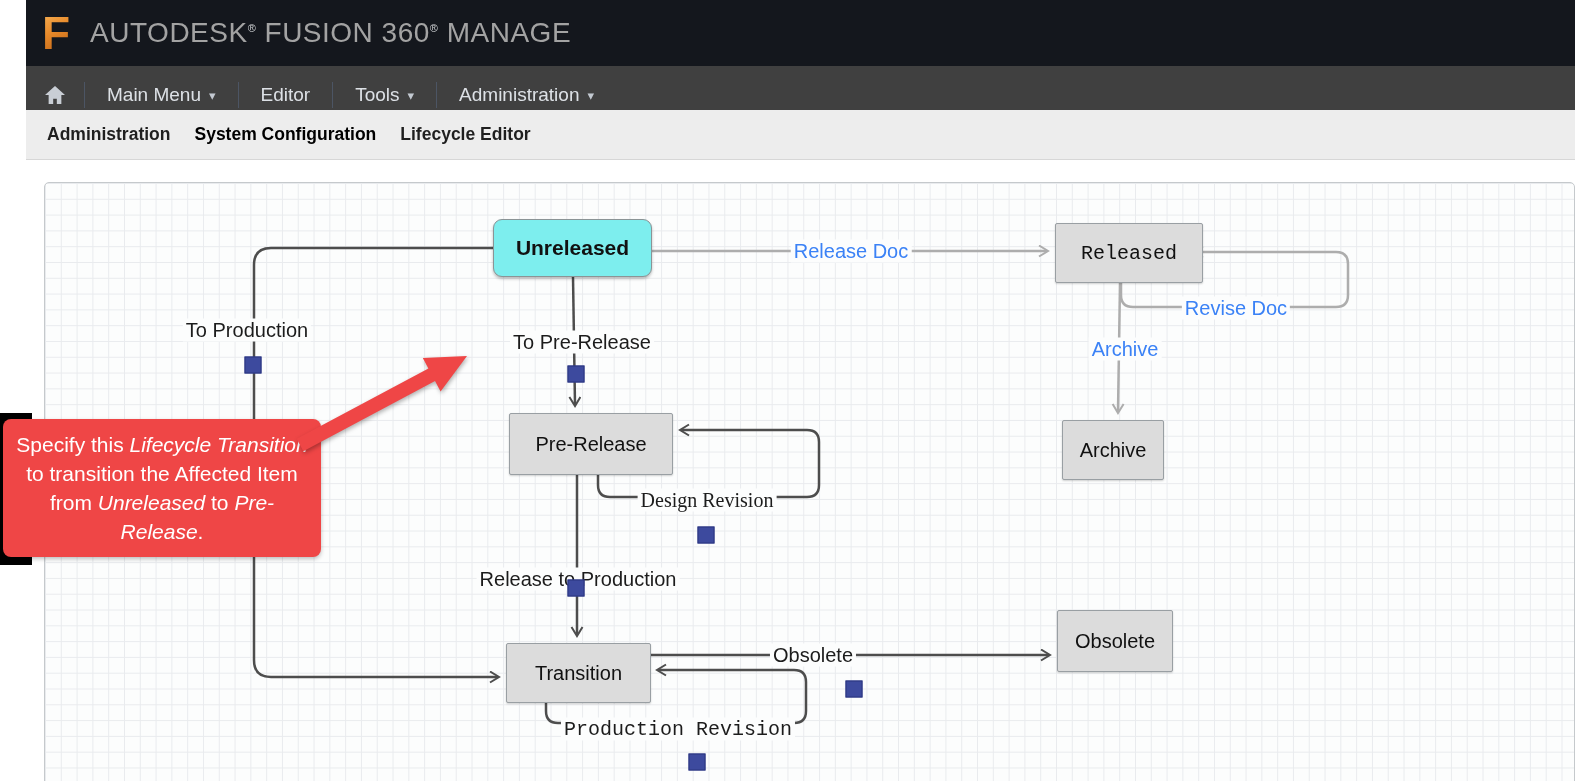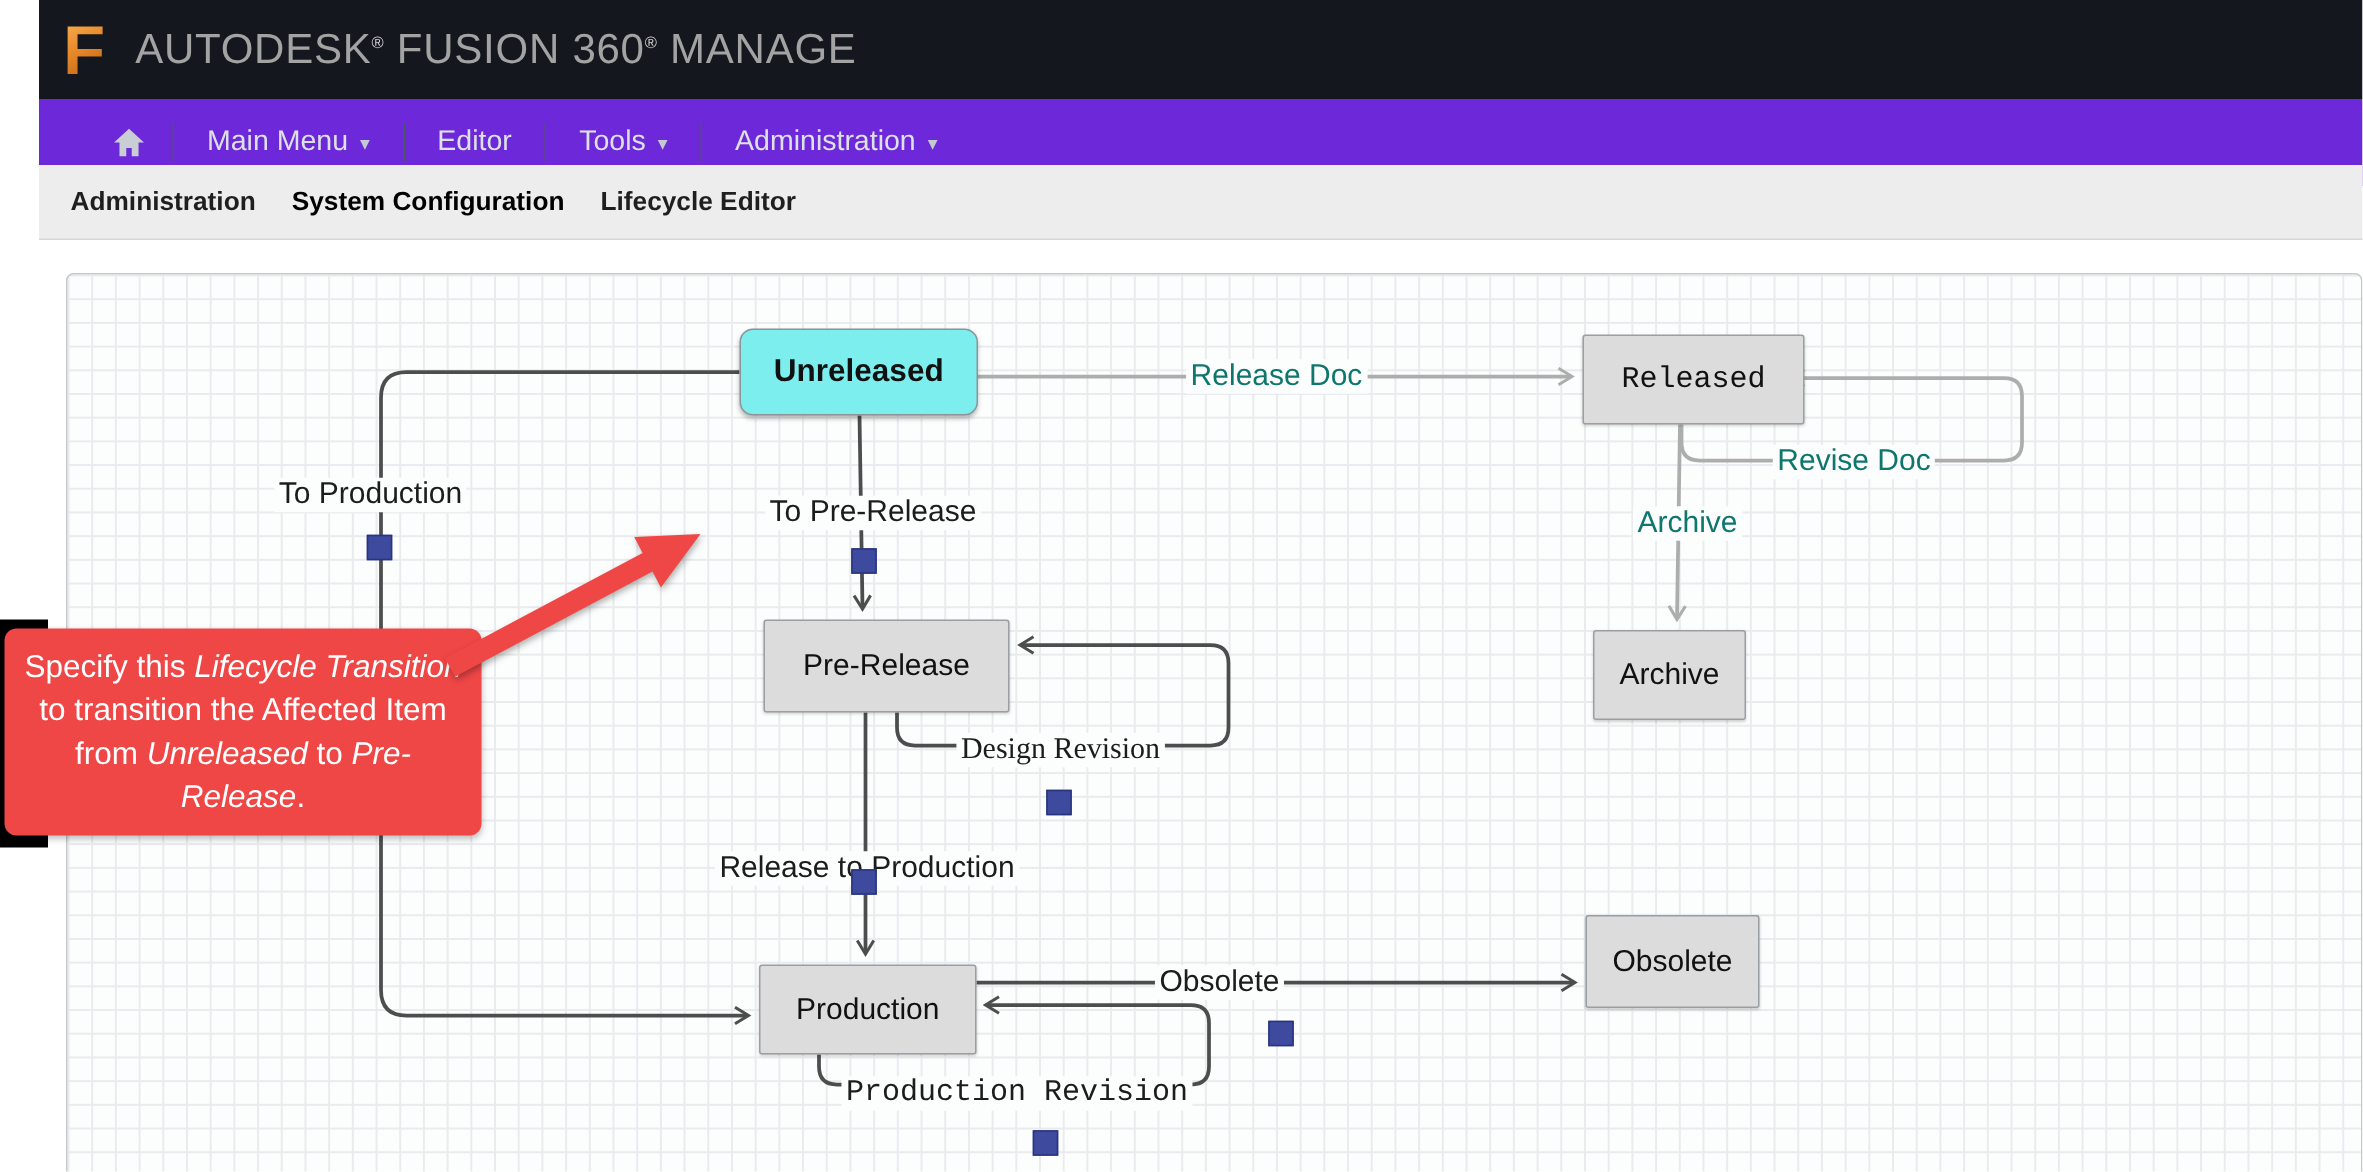--- a/index.html
+++ b/index.html
@@ -14,21 +14,21 @@
            background:linear-gradient(150deg,#f7b055 10%,#e88a2a 45%,#b95f13 90%);
            -webkit-background-clip:text; background-clip:text; color:transparent;
            padding:0 6px; }
   .brand { margin-left:14px; font-size:28px; letter-spacing:.5px; color:#fff; white-space:nowrap; }
   .brand .co { font-weight:400; color:#a3a3a3; }
   .brand .strong { font-weight:400; color:#a3a3a3; }
   .reg { font-size:11px; vertical-align:super; color:#cfd1d3; }
 
   
   .navbar { position:absolute; left:26px; top:66px; right:0; height:58px;
-            background:#6d28d9; display:flex; align-items:center; color:#dde1e6;padding-left:31px; }
+            background:#404040; display:flex; align-items:center; color:#dde1e6; }
   .nav-home { display:flex; align-items:center; padding:0 18px; height:100%; cursor:pointer; }
   .nav-sep { width:1px; height:26px; background:#4c5564; }
   .nav-item { font-size:19px; padding:0 22px; height:100%; display:flex; align-items:center;
               gap:8px; cursor:pointer; white-space:nowrap; }
   .caret { font-size:13px; color:#c3c9d1; }
 
   
   .crumbs { position:absolute; left:26px; top:110px; right:0; height:50px; background:#ededed;
             border-bottom:1px solid #d7d7d7; display:flex; align-items:center;
             padding-left:21px; gap:24px; }
@@ -47,21 +47,21 @@
 
   .state { position:absolute; display:flex; align-items:center; justify-content:center;
            background:#dcdcdc; border:1px solid #999fa3; border-radius:2px;
            font-size:20px; color:#111; box-shadow:0 1px 2px rgba(0,0,0,.18); cursor:pointer;
            white-space:nowrap; }
   .state.hl { background:#7deeee; border:1.5px solid #8b9496; border-radius:9px;
               font-weight:700; font-size:21px; box-shadow:0 2px 3px rgba(0,0,0,.25); }
 
   .tlabel { position:absolute; transform:translate(-50%,-50%); font-size:20px; color:#1c1c1c;
             background:#fcfdfd; padding:0 3px; white-space:nowrap; cursor:pointer; }
-  .tlabel.muted { color:#0f766e; }
+  .tlabel.muted { color:#3b82f6; }
 
   .handle { position:absolute; width:17px; height:17px; transform:translate(-50%,-50%);
             background:#3d4a9e; border:1px solid #2a347e; cursor:pointer; }
 
   
   .ann-black { position:absolute; left:-12px; top:413px; width:44px; height:152px; background:#000; }
   .callout { position:absolute; left:3px; top:419px; width:318px; height:138px;
              background:#ef4646; border-radius:8px; box-shadow:0 2px 4px rgba(0,0,0,.25);
              color:#fff; font-size:21px; line-height:29px; text-align:center;
              display:flex; align-items:center; justify-content:center; padding:10px 12px; }
@@ -135,21 +135,21 @@
       <path d="M553,292 L553,302 Q553,314 565,314 L762,314 Q774,314 774,302 L774,259 Q774,247 762,247 L636,247" fill="none" stroke="#4d4d4d" stroke-width="2.5" marker-end="url(#ah-dark)"></path>
       <path d="M532,292 L532,452" fill="none" stroke="#4d4d4d" stroke-width="2.5" marker-end="url(#ah-dark)"></path>
       <path d="M606,472 L1004,472" fill="none" stroke="#4d4d4d" stroke-width="2.5" marker-end="url(#ah-dark)"></path>
       <path d="M501,520 L501,528 Q501,540 513,540 L749,540 Q761,540 761,528 L761,499 Q761,487 749,487 L613,487" fill="none" stroke="#4d4d4d" stroke-width="2.5" marker-end="url(#ah-dark)"></path>
     </svg>
 
     <div class="state hl" style="left:448px; top:36px; width:159px; height:58px;">Unreleased</div>
     <div class="state" style="left:1010px; top:40px; width:148px; height:60px;font-family:Liberation Mono, monospace;">Released</div>
     <div class="state" style="left:464px; top:230px; width:164px; height:62px;">Pre-Release</div>
     <div class="state" style="left:1017px; top:237px; width:102px; height:60px;">Archive</div>
-    <div class="state" style="left:461px; top:460px; width:145px; height:60px;">Production</div>
+    <div class="state" style="left:461px; top:460px; width:145px; height:60px;">Transition</div>
     <div class="state" style="left:1012px; top:427px; width:116px; height:62px;">Obsolete</div>
 
     <div class="tlabel" style="left:202px; top:147px;">To Production</div>
     <div class="tlabel" style="left:537px; top:159px;">To Pre-Release</div>
     <div class="tlabel muted" style="left:806px; top:68px;">Release Doc</div>
     <div class="tlabel muted" style="left:1191px; top:125px;">Revise Doc</div>
     <div class="tlabel muted" style="left:1080px; top:166px;">Archive</div>
     <div class="tlabel" style="left:662px; top:317px;font-family:Liberation Serif, serif;">Design Revision</div>
     <div class="tlabel" style="left:533px; top:372px;margin-top:24px;">Release to Production</div>
     <div class="tlabel" style="left:768px; top:472px;">Obsolete</div>

